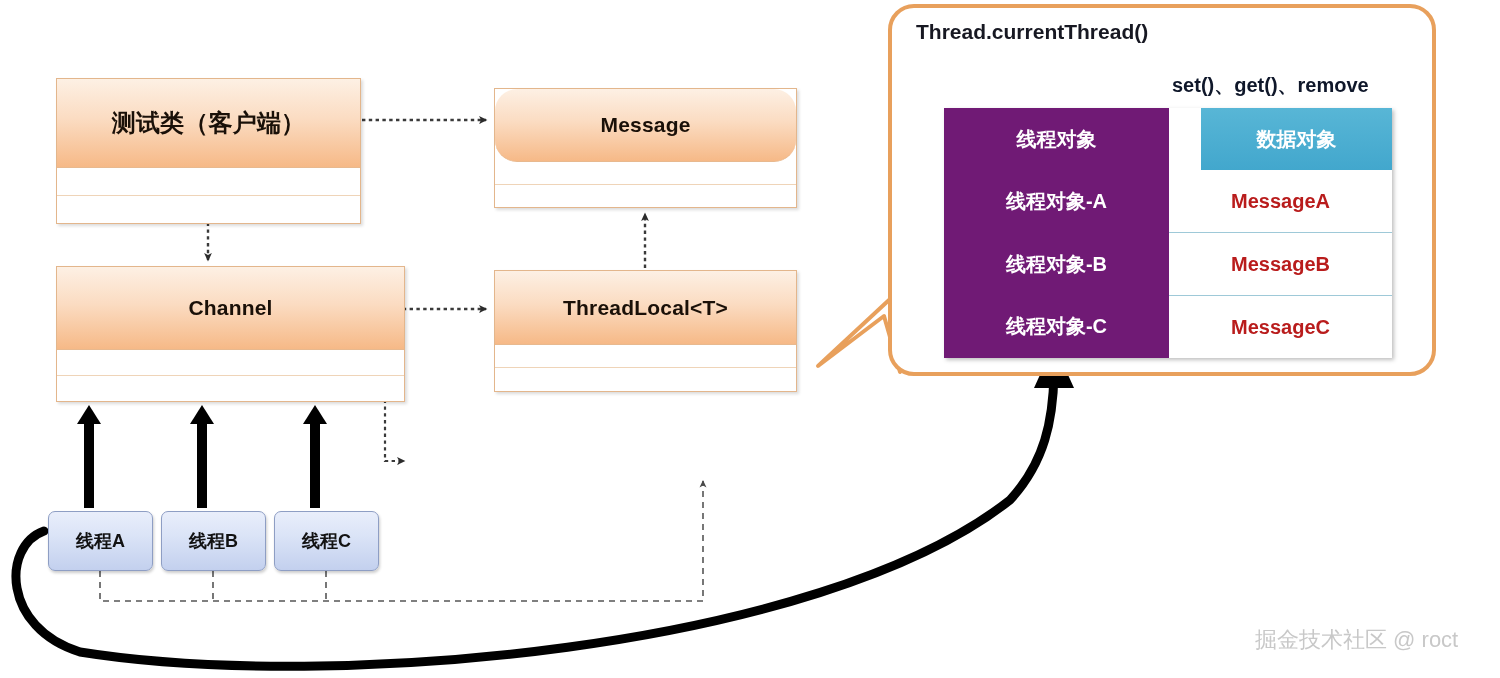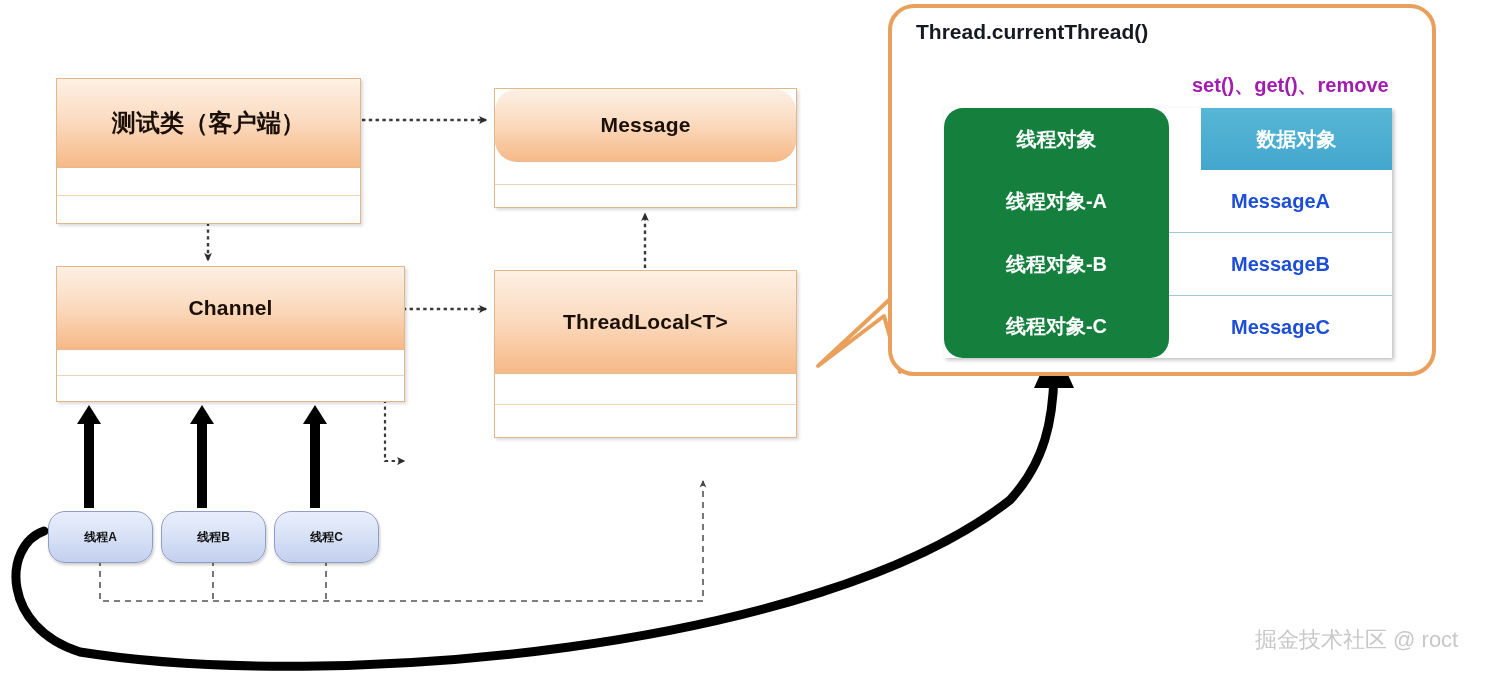--- a/index.html
+++ b/index.html
@@ -42,41 +42,41 @@
     box-sizing: border-box;
     height: 19%;
     background: #ffffff;
     border-bottom: 1px solid #efd4b8;
   }
   .uml-row.last { border-bottom: none; }
 
   .box-test   { left: 56px;  top: 78px;  width: 305px; height: 146px; }
   .box-msg    { left: 494px; top: 88px;  width: 303px; height: 120px; }
   .box-chan   { left: 56px;  top: 266px; width: 349px; height: 136px; }
-  .box-tl     { left: 494px; top: 270px; width: 303px; height: 168px; }
+  .box-tl     { left: 494px; top: 270px; width: 303px; height: 122px; }
 
   .box-test .uml-header { font-size: 24px; }
   .box-msg  .uml-header { font-size: 21px; border-radius: 22px; }
   .box-chan .uml-header { font-size: 21px; }
   .box-tl   .uml-header { font-size: 21px; }
 
   
   .thread-box {
     position: absolute;
     box-sizing: border-box;
     top: 511px;
-    height: 52px;
+    height: 60px;
     border: 1px solid #8e9ec4;
-    border-radius: 17px;
+    border-radius: 7px;
     background: linear-gradient(to bottom, #e9eefb 0%, #dbe4f7 40%, #c3d0ee 100%);
     box-shadow: 1px 2px 3px rgba(0,0,0,0.2);
     display: flex;
     align-items: center;
     justify-content: center;
-    font-size: 12px;
+    font-size: 18px;
     font-weight: bold;
     color: #121212;
   }
   .thread-a { left: 48px;  width: 105px; }
   .thread-b { left: 161px; width: 105px; }
   .thread-c { left: 274px; width: 105px; }
 
   
   .code-line {
     position: absolute;
@@ -109,51 +109,50 @@
     font-weight: bold;
     color: #171822;
     white-space: nowrap;
   }
   .bubble-methods {
     position: absolute;
     left: 1172px;
     top: 72px;
     font-size: 20px;
     font-weight: bold;
-    color: #a21caf;
+    color: #0f172a;
     white-space: nowrap;
-    margin-left: 20px;
   }
 
   
   .map-table {
     position: absolute;
     left: 944px;
     top: 108px;
     width: 448px;
     height: 250px;
     display: flex;
     box-shadow: 2px 2px 4px rgba(0,0,0,0.25);
   }
   .map-col { display: flex; flex-direction: column; }
-  .col-thread { width: 225px; background: #15803d; border-radius: 19px; }
+  .col-thread { width: 225px; background: #701a75; }
   .col-data   { width: 223px; background: #ffffff; }
 
   .map-cell {
     flex: 1;
     display: flex;
     align-items: center;
     justify-content: center;
     font-size: 20px;
     font-weight: bold;
     box-sizing: border-box;
   }
   .col-thread .map-cell { color: #ffffff; }
   .col-data .map-cell {
-    color: #1d4ed8;
+    color: #b91c1c;
     border-bottom: 1px solid #9ec9d8;
   }
   .col-data .map-cell.last { border-bottom: none; }
   .col-data .map-head {
     background: linear-gradient(to bottom, #58b6d6 0%, #42a7cd 100%);
     color: #ffffff;
     border-bottom: none;
     margin-left: 32px;
   }
 

